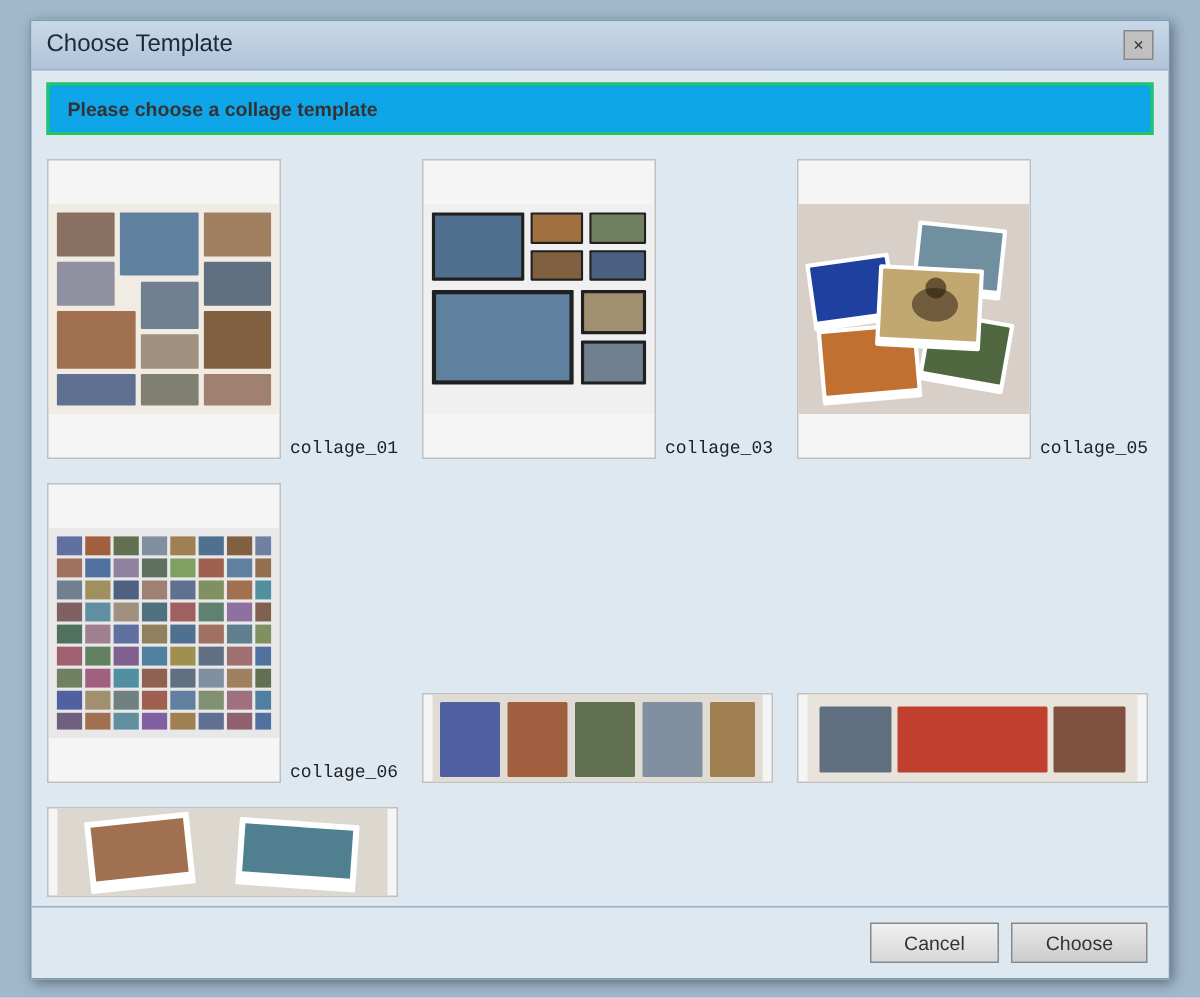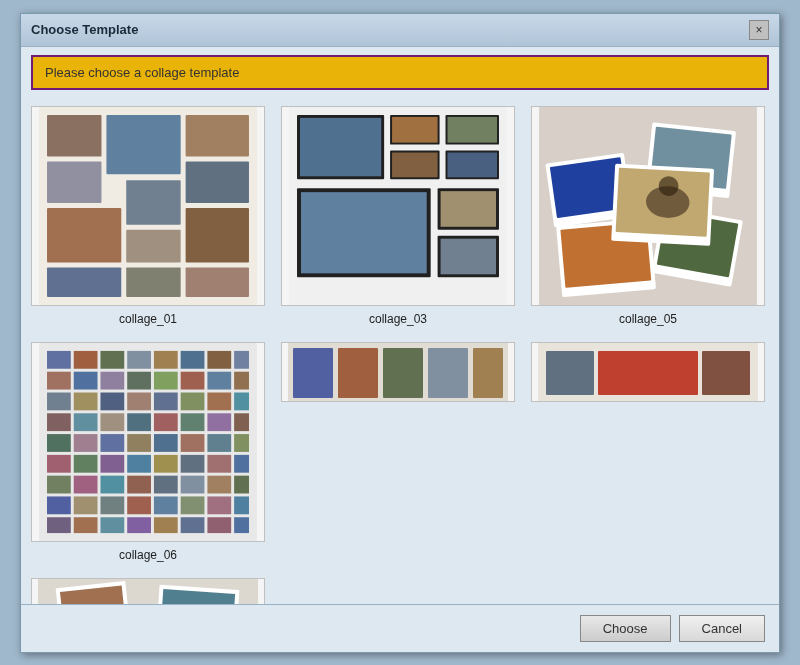--- a/index.html
+++ b/index.html
@@ -25,44 +25,44 @@
     .title-bar {
       background: linear-gradient(to bottom, #c8d8e8, #b0c4d8);
       padding: 6px 10px;
       display: flex;
       align-items: center;
       justify-content: space-between;
       border-bottom: 1px solid #9ab0c4;
       min-height: 32px;
     }
     .title-bar-text {
-      font-size: 13px;
-      font-weight: 700;
+      font-size: 16px;
+      font-weight: 400;
       color: #1a2a3a;
     }
     .close-btn {
       width: 20px;
       height: 20px;
       background: #c0c0c0;
       border: 1px solid #888;
       cursor: pointer;
       display: flex;
       align-items: center;
       justify-content: center;
       font-size: 12px;
       color: #333;
     }
     .prompt-area {
       padding: 8px 12px;
-      border: 2px solid #701a75;
+      border: 2px solid #22c55e;
       margin: 8px 10px;
-      background: #eab308;
+      background: #0ea5e9;
       font-size: 13px;
       color: #333;
-      font-weight: 400;
+      font-weight: 700;
     }
     .content-area {
       flex: 1;
       display: flex;
       overflow: hidden;
       padding: 0 10px;
     }
     .grid-scroll {
       flex: 1;
       overflow-y: scroll;
@@ -80,24 +80,25 @@
       border: 1px solid #6888a0;
     }
     .grid {
       display: grid;
       grid-template-columns: repeat(3, 1fr);
       gap: 16px;
       padding: 8px 4px 8px 0;
     }
     .template-item {
       display: flex;
-      flex-direction: column;
-      align-items: center;
+      flex-direction: row;
+      align-items: flex-end;
       gap: 6px;
       cursor: pointer;
+      font-family: Liberation Mono, monospace;
     }
     .template-thumb {
       background: #f5f5f5;
       border: 1px solid #c0c0c0;
       width: 100%;
       height: 200px;
       position: relative;
       overflow: hidden;
     }
     .template-label {
@@ -363,16 +364,16 @@
             </svg>
           </div>
 
         </div>
 
       </div>
     </div>
   </div>
 
   <div class="footer">
+    <button class="btn">Cancel</button>
     <button class="btn primary">Choose</button>
-    <button class="btn">Cancel</button>
   </div>
 </div>
 
 </body></html>

